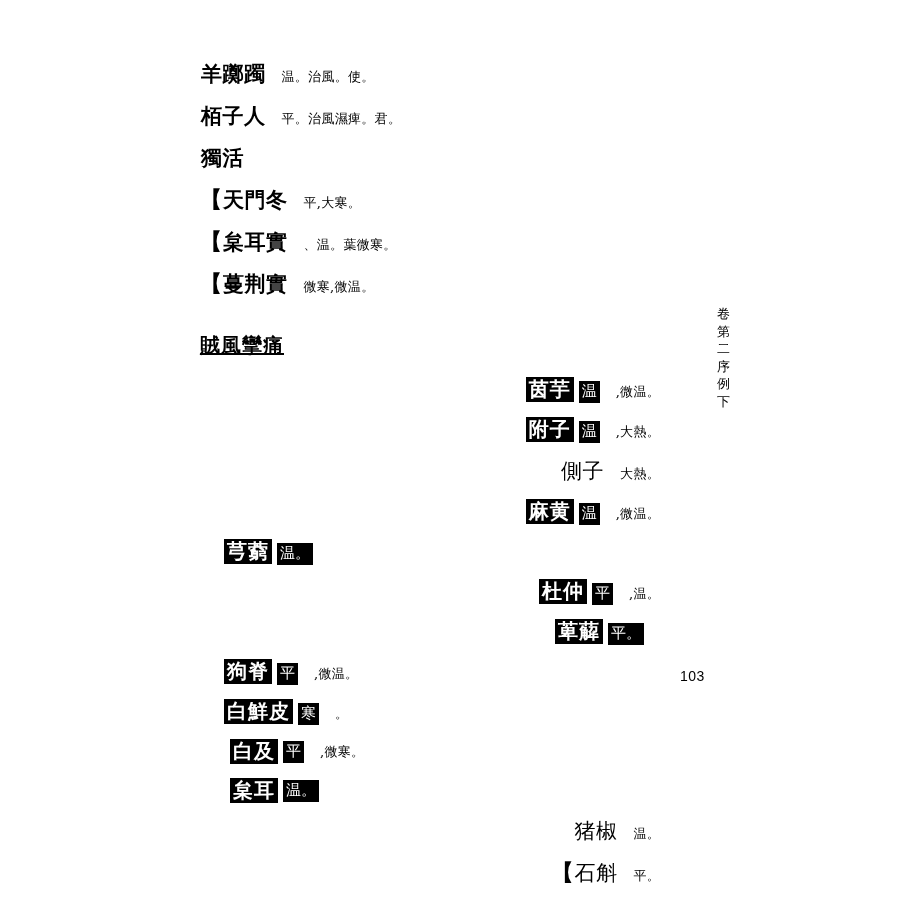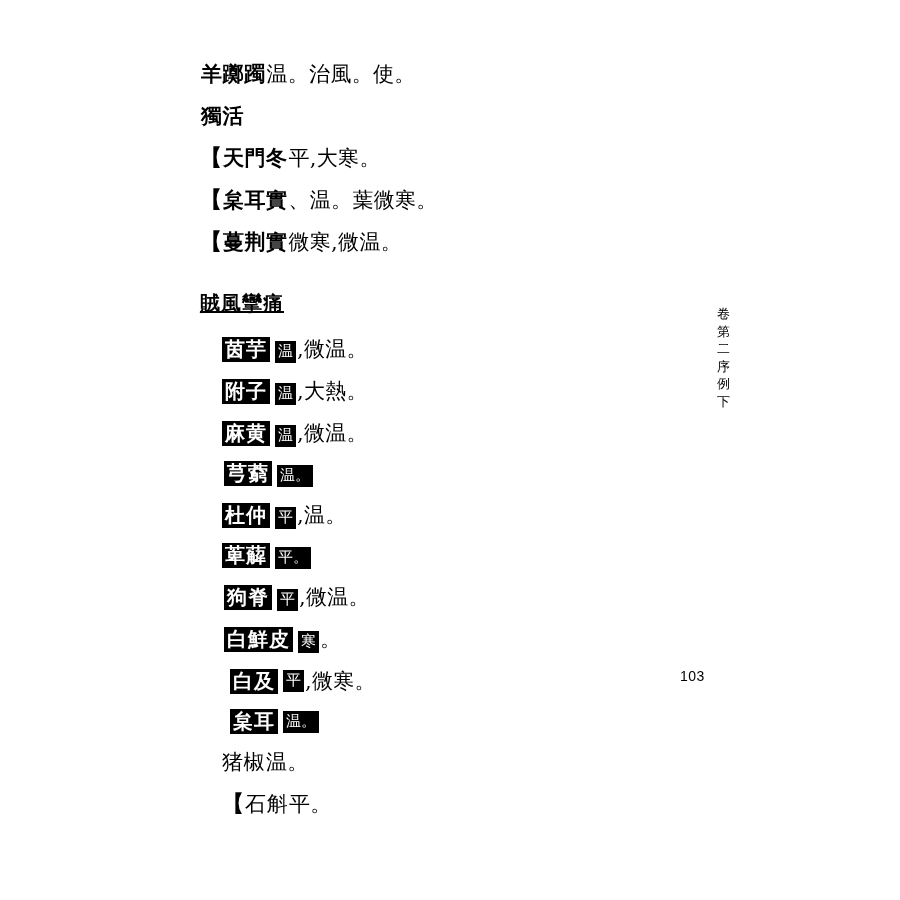--- a/index.html
+++ b/index.html
@@ -29,21 +29,21 @@
     top: 60px;
     width: 460px;
   }
 
   .entry {
     display: flex;
     align-items: baseline;
     margin-bottom: 14px;
     white-space: nowrap;
   }
-  .entry.indent-1 { padding-left: 22px; }
+  .entry.indent-1 { padding-left: 22px; justify-content: flex-end; }
   .entry.indent-2 { padding-left: 24px; }
   .entry.indent-3 { padding-left: 30px; align-items: center; }
 
   .bracket {
     font-size: 22px;
     font-weight: bold;
     line-height: 1;
     margin-right: 1px;
   }
 
@@ -73,22 +73,22 @@
     font-size: 15px;
     background: #000000;
     color: #ffffff;
     padding: 3px 3px 4px 3px;
     line-height: 1;
     display: inline-block;
     margin-left: 5px;
   }
 
   .note {
-    font-size: 21px;
-    margin-left: 1px;
+    font-size: 13px;
+    margin-left: 16px;
     letter-spacing: 0.3px;
   }
 
   .section-title {
     font-size: 20px;
     font-weight: bold;
     letter-spacing: 1px;
     margin: 34px 0 18px 0;
     text-decoration: underline;
   }
@@ -123,20 +123,25 @@
 
   <div class="column">
 
     <div class="entry">
       <span class="bracket"></span>
       <span class="head">羊躑躅</span>
       <span class="note">温。治風。使。</span>
     </div>
     <div class="entry">
       <span class="bracket"></span>
+      <span class="head">栢子人</span>
+      <span class="note">平。治風濕痺。君。</span>
+    </div>
+    <div class="entry">
+      <span class="bracket"></span>
       <span class="head">獨活</span>
     </div>
     <div class="entry">
       <span class="bracket">【</span>
       <span class="head">天門冬</span>
       <span class="note">平,大寒。</span>
     </div>
     <div class="entry">
       <span class="bracket">【</span>
       <span class="head">枲耳實</span>
@@ -155,20 +160,24 @@
       <span class="note-inv">温</span>
       <span class="note">,微温。</span>
     </div>
 
     <div class="entry indent-1">
       <span class="head-inv">附子</span>
       <span class="note-inv">温</span>
       <span class="note">,大熱。</span>
     </div>
 
+    <div class="entry indent-1">
+      <span class="head-plain">側子</span>
+      <span class="note">大熱。</span>
+    </div>
 
     <div class="entry indent-1">
       <span class="head-inv">麻黄</span>
       <span class="note-inv">温</span>
       <span class="note">,微温。</span>
     </div>
 
     <div class="entry indent-2">
       <span class="head-inv">芎藭</span>
       <span class="note-inv">温。</span>

